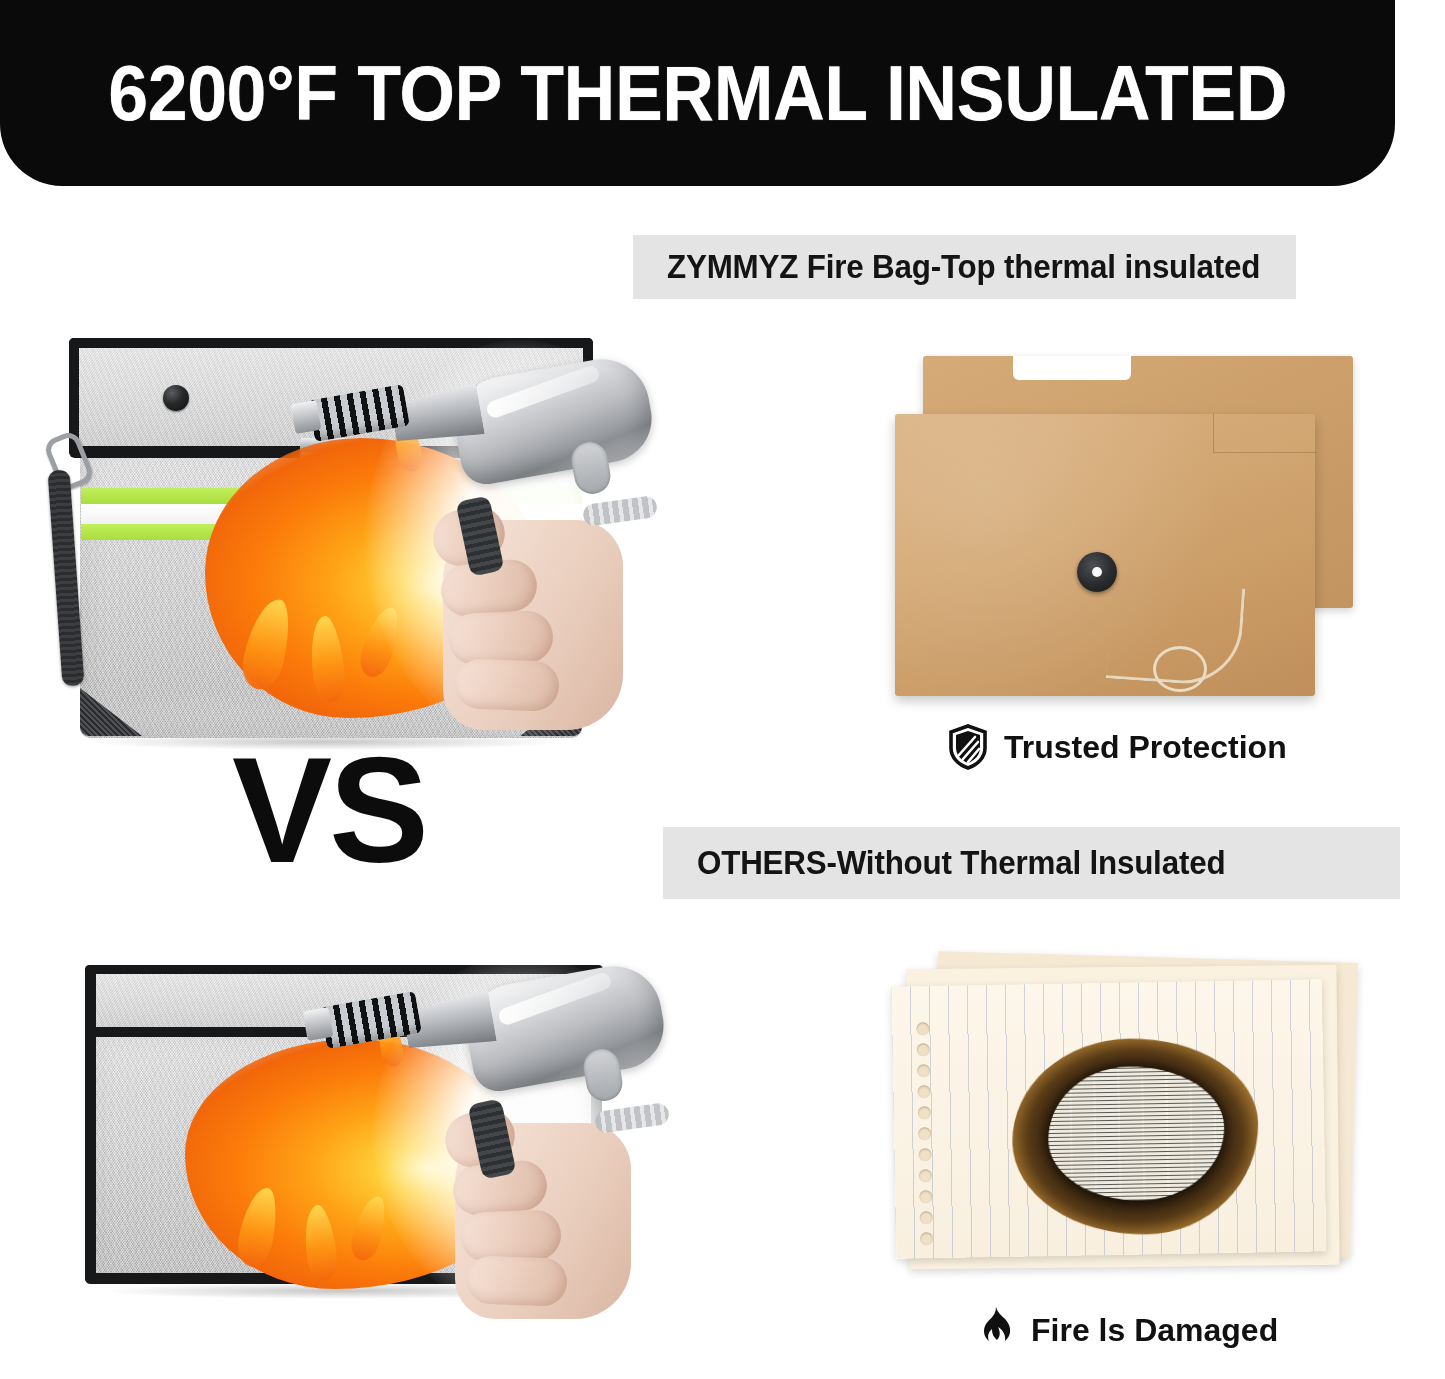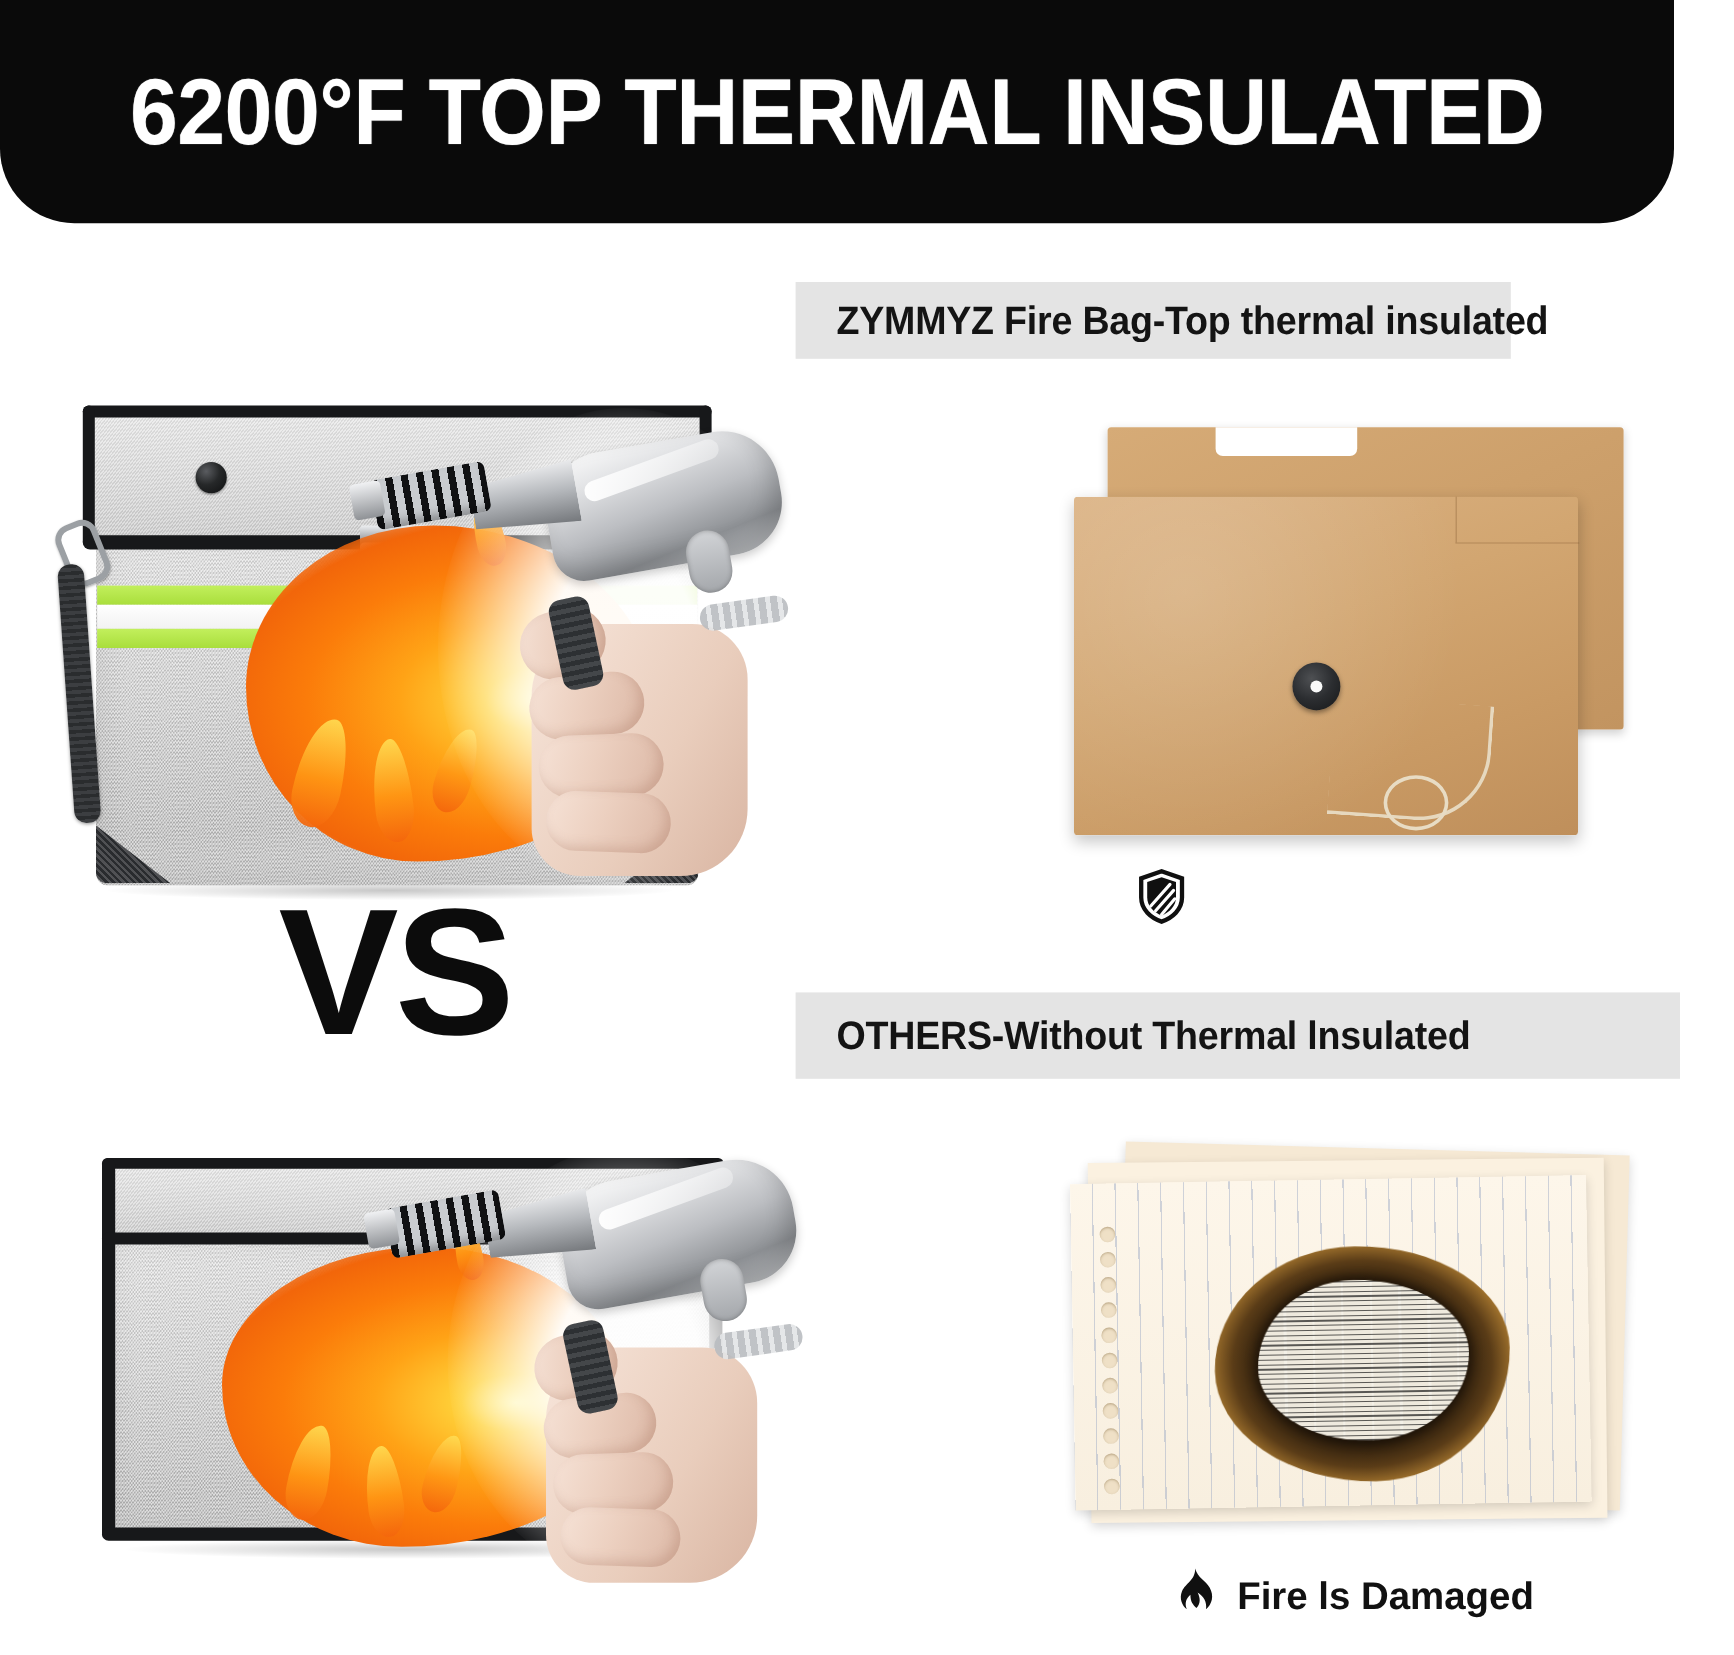--- a/index.html
+++ b/index.html
@@ -21,21 +21,21 @@
 
   
   .label-band{
     position:absolute;background:#e4e4e4;display:flex;align-items:center;
     padding-left:34px;box-sizing:border-box;
   }
   .label-band .label-text{
     color:#141414;font-size:33px;font-weight:700;letter-spacing:-0.2px;
     transform:scaleX(0.95);transform-origin:left center;white-space:nowrap;
   }
-  #band-top{left:663px;top:235px;width:596px;height:64px;align-items:center;}
+  #band-top{left:633px;top:235px;width:663px;height:64px;align-items:center;}
   #band-bottom{left:663px;top:827px;width:737px;height:72px;}
 
   
   .vs-text{
     position:absolute;left:232px;top:735px;font-size:150px;font-weight:700;
     color:#0c0c0c;letter-spacing:-3px;line-height:1;
   }
 
   
   .caption{position:absolute;display:flex;align-items:center;gap:16px;}
@@ -362,20 +362,21 @@
     <svg class="icon-shield" width="40" height="46" viewBox="0 0 40 46" aria-hidden="true">
       <path d="M20 2 L37 8 V24 C37 34 29 41 20 44 C11 41 3 34 3 24 V8 Z" fill="none" stroke="#101010" stroke-width="3.6"></path>
       <path d="M20 7 L32 11 V24 C32 31 26.5 36.5 20 39 C13.5 36.5 8 31 8 24 V11 Z" fill="#101010"></path>
       <g stroke="#ffffff" stroke-width="2.6" stroke-linecap="round">
         <line x1="11" y1="31" x2="27" y2="13"></line>
         <line x1="15" y1="35" x2="30" y2="18"></line>
         <line x1="20" y1="38" x2="31" y2="25"></line>
       </g>
     </svg>
   </span>
+  <span class="cap-text">Trusted Protection</span>
 </div>
 
 <div class="panel" id="panel-bag-bottom">
 
   <div class="bag">
     <div class="bag-shadow" style="left:50px;top:328px;width:470px;"></div>
 
     <div class="bag-body" style="left:32px;top:72px;width:512px;height:252px;"></div>
 
     <div class="bag-flap" style="left:38px;top:16px;width:500px;height:62px;"></div>

